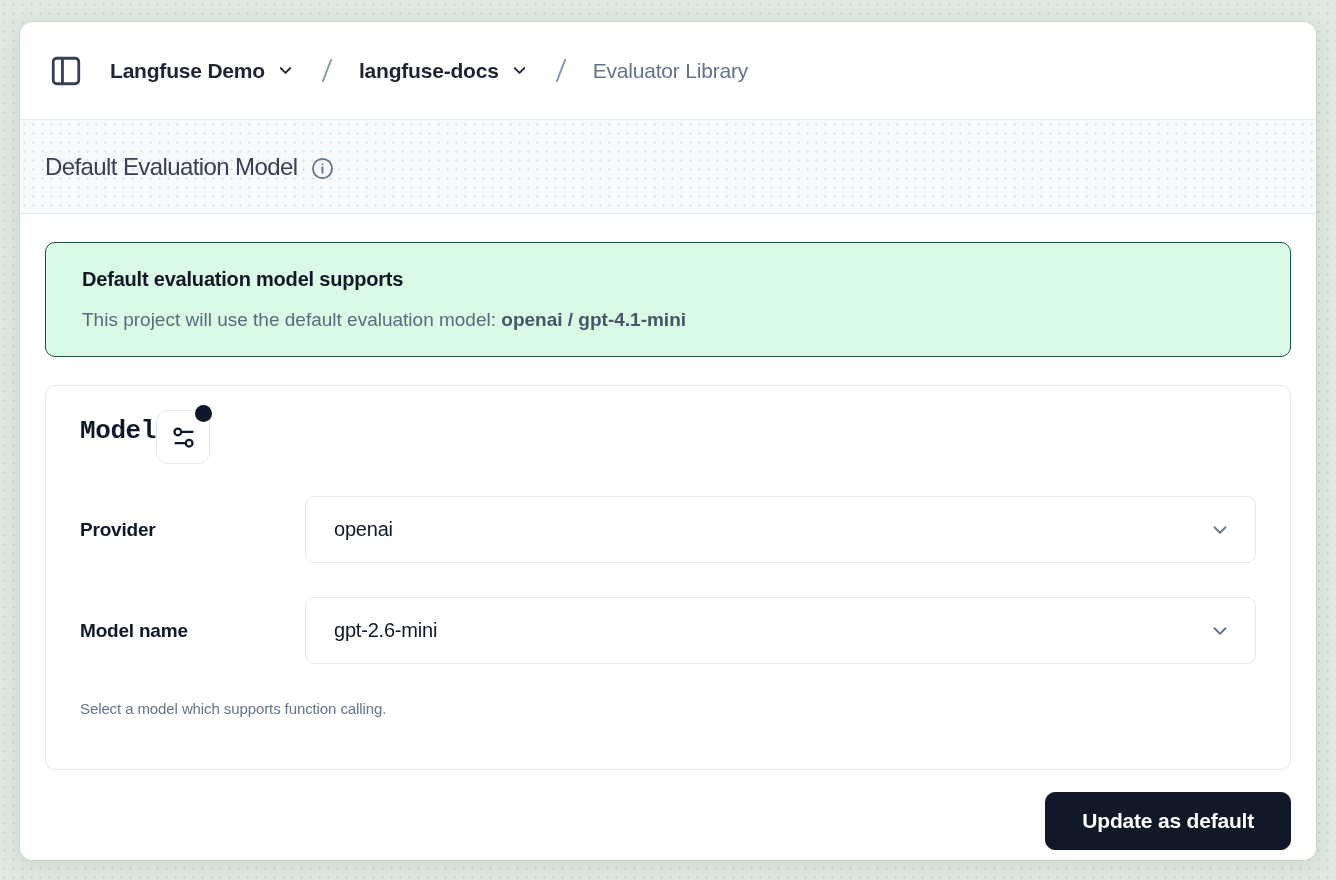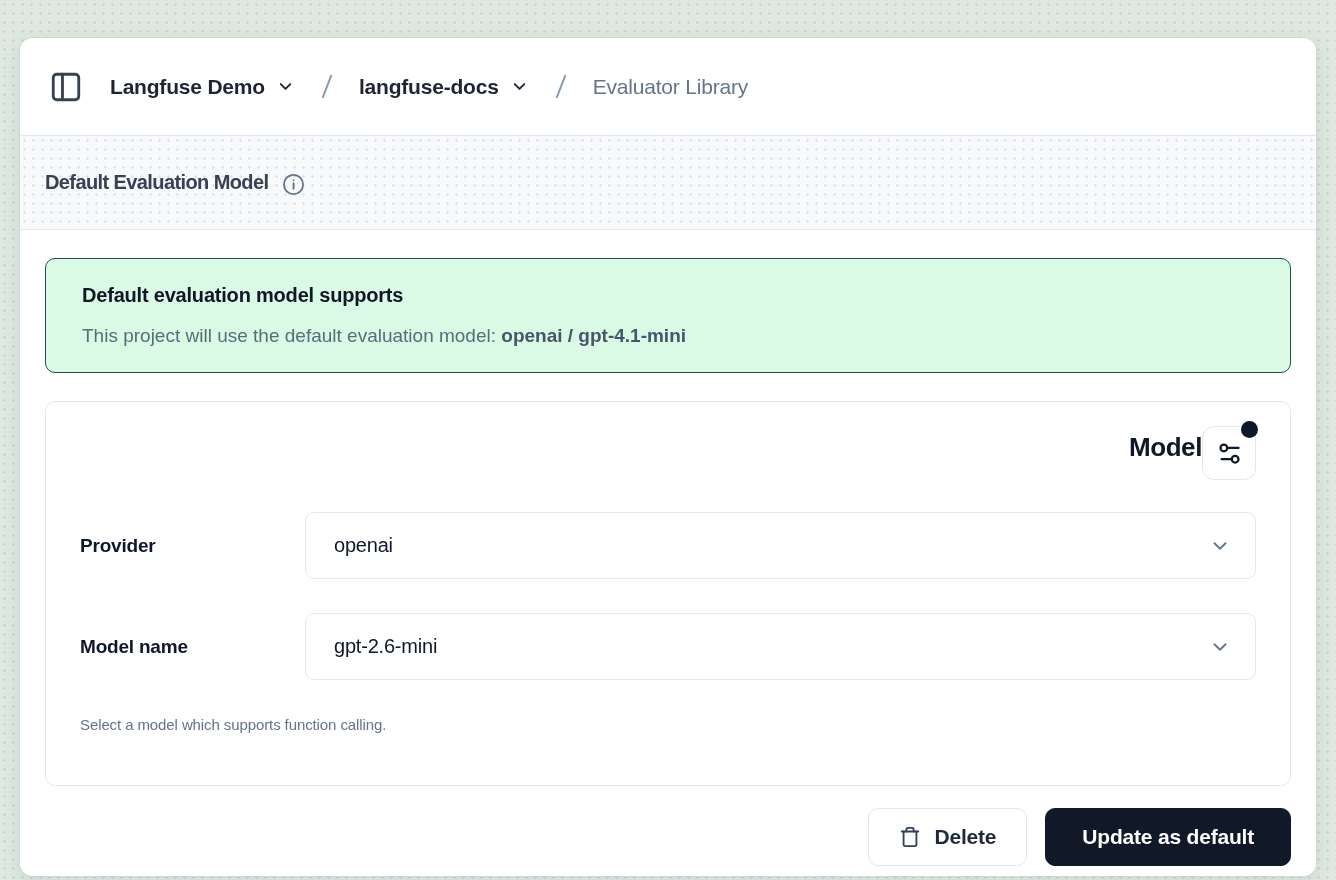--- a/index.html
+++ b/index.html
@@ -8,21 +8,21 @@
     font-family: "Liberation Sans", "DejaVu Sans", sans-serif;
     overflow: hidden;
   }
   body {
     background-color: #dfe9e1;
     background-image: radial-gradient(circle, rgba(110,145,120,0.22) 1px, transparent 1.2px);
     background-size: 9px 9px;
   }
   .window {
     position: absolute;
-    left: 19px; top: 37px;
+    left: 19px; top: 21px;
     width: 1298px; height: 840px;
     background: #ffffff;
     border: 1px solid #ccd8cf;
     border-radius: 14px;
     box-shadow: 0 4px 18px rgba(40,70,50,0.10);
     overflow: hidden;
     display: flex;
     flex-direction: column;
   }
 
@@ -85,22 +85,22 @@
     border-bottom: 1px solid #e2e8f0;
     background-color: #f7f9fb;
     background-image: radial-gradient(circle, rgba(148,163,184,0.28) 1px, transparent 1.2px);
     background-size: 9px 9px;
     display: flex;
     align-items: center;
     padding: 0 25px;
     gap: 14px;
   }
   .page-title {
-    font-size: 20px;
-    font-weight: 700;
+    font-size: 24px;
+    font-weight: 400;
     color: #374151;
     letter-spacing: -0.6px;
     text-align: center;
   }
 
   
   .content {
     flex: 1;
     background: #ffffff;
     padding: 28px 25px 0 25px;
@@ -133,21 +133,22 @@
     margin-top: 28px;
     border: 1px solid #e2e8f0;
     border-radius: 10px;
     background: #ffffff;
     padding: 24px 34px 52px 34px;
     position: relative;
   }
   .card-head {
     display: flex;
     align-items: flex-start;
-    justify-content: flex-end;
+    justify-content: flex-start;
+    font-family: Liberation Mono, monospace;
   }
   .card-title {
     font-size: 26px;
     font-weight: 700;
     color: #0f172a;
     letter-spacing: -0.4px;
     margin-top: 6px;
   }
   .adv-btn {
     position: relative;
@@ -338,29 +339,19 @@
                 <path d="m6 9 6 6 6-6"></path>
               </svg>
           </span>
         </button>
       </div>
 
       <div class="helper-text">Select a model which supports function calling.</div>
     </div>
 
     <div class="actions">
-      <button class="btn btn-outline">
-        <span style="display:inline-flex;">
-          <svg width="22" height="22" viewBox="0 0 24 24" fill="none" stroke="#334155" stroke-width="2" stroke-linecap="round" stroke-linejoin="round">
-            <path d="M3 6h18"></path>
-            <path d="M19 6v14a2 2 0 0 1-2 2H7a2 2 0 0 1-2-2V6"></path>
-            <path d="M8 6V4a2 2 0 0 1 2-2h4a2 2 0 0 1 2 2v2"></path>
-          </svg>
-        </span>
-        <span>Delete</span>
-      </button>
       <button class="btn btn-primary">
         <span>Update as default</span>
       </button>
     </div>
 
   </div>
 </div>
 
 </body></html>

